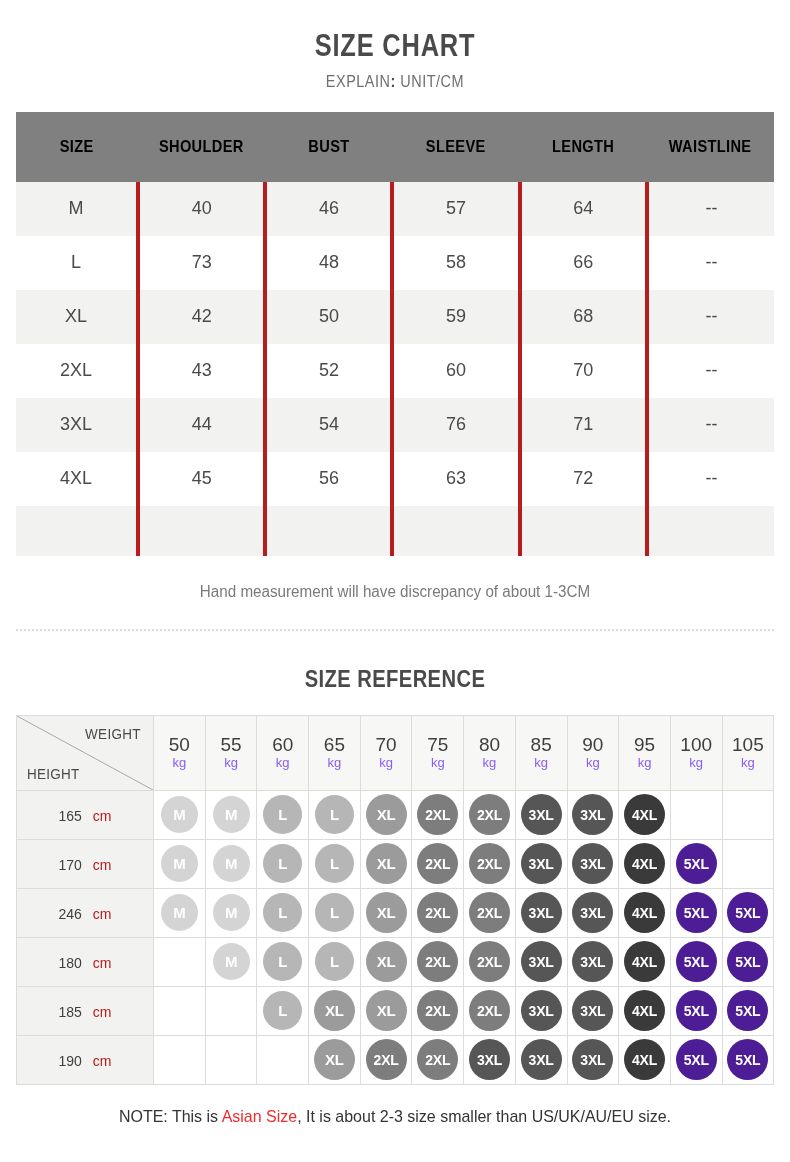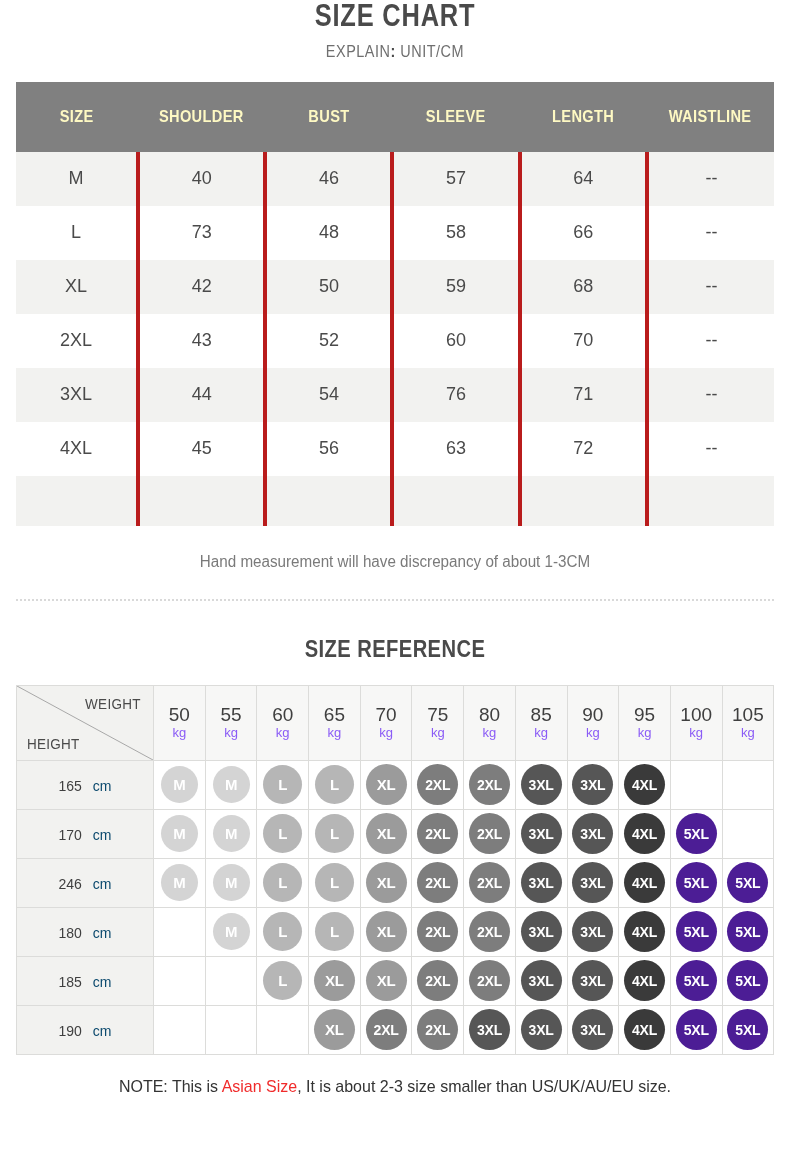--- a/index.html
+++ b/index.html
@@ -11,20 +11,21 @@
     width: 790px;
     height: 1162px;
     font-family: "Liberation Sans", sans-serif;
     color: #3b3b3b;
     overflow: hidden;
   }
 
   
   .title-block {
     text-align: center;
+    padding-top: 30px;
   }
   .main-title {
     font-size: 31px;
     font-weight: bold;
     letter-spacing: 1px;
     color: #4a4a4a;
     transform: scaleX(0.82);
     line-height: 1.05;
   }
   .sub-title {
@@ -40,21 +41,21 @@
   .chart-wrap {
     margin: 20px 16px 0 16px;
   }
   table.size-chart {
     width: 758px;
     border-collapse: collapse;
     table-layout: fixed;
   }
   table.size-chart th {
     background: #808080;
-    color: #fef9c3;
+    color: #000000;
     font-size: 17px;
     font-weight: bold;
     letter-spacing: 0.4px;
     height: 68px;
     vertical-align: middle;
     border: none;
   }
   table.size-chart th > span { display:inline-block; transform: scaleX(0.86); }
   table.size-chart td {
     height: 52px;
@@ -160,21 +161,21 @@
     margin-top: 1px;
   }
 
   td.h-cell {
     height: 48px;
     background: #f2f2f0 !important;
     font-size: 19px;
     color: #3f3f3f;
   }
   td.h-cell .h-num { font-size: 14px; }
-  td.h-cell .h-unit { font-size: 14px; color: #0c4a6e; margin-left: 11px; }
+  td.h-cell .h-unit { font-size: 14px; color: #b91c1c; margin-left: 11px; }
 
   td.pill-cell { height: 48px; }
 
   .pill {
     display: inline-flex;
     align-items: center;
     justify-content: center;
     width: 41px;
     height: 41px;
     border-radius: 50%;

